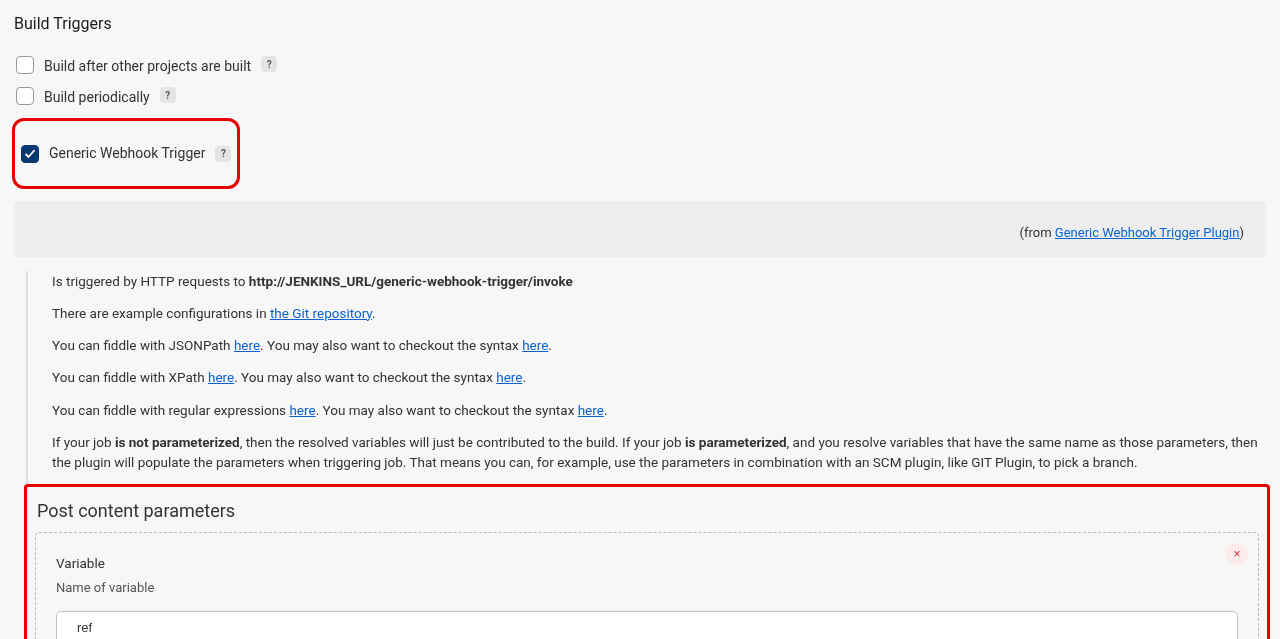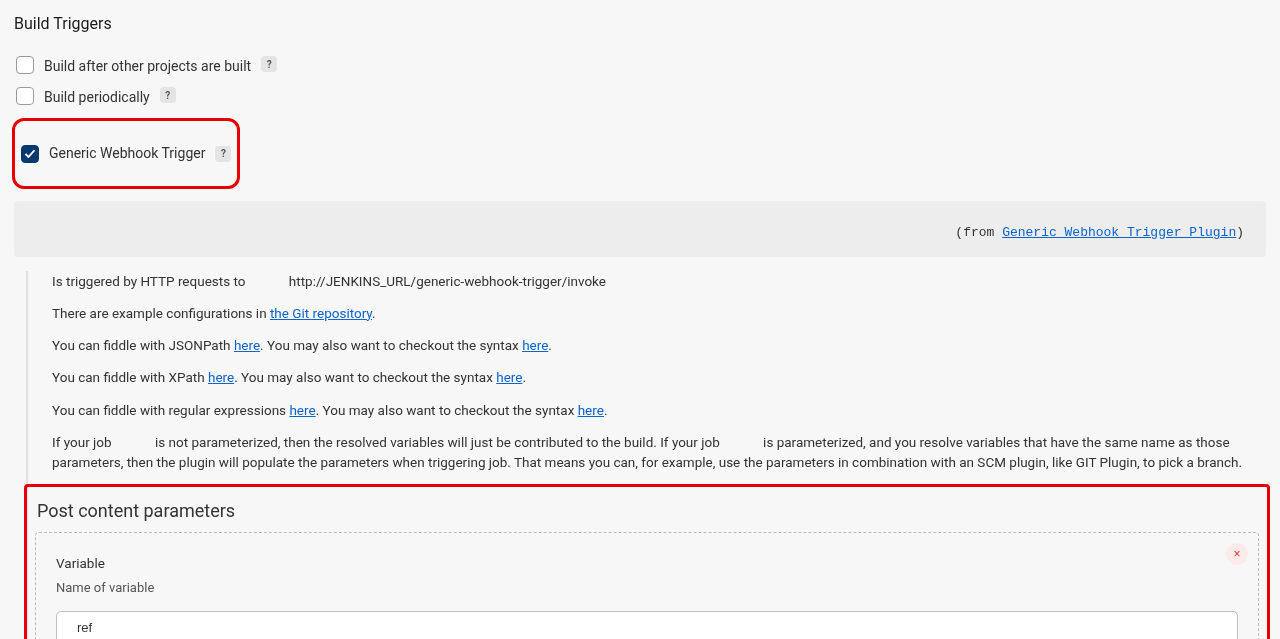--- a/index.html
+++ b/index.html
@@ -73,37 +73,36 @@
   background: #ededed;
   border-radius: 4px;
   padding: 18px 22px 14px 22px;
   margin-bottom: 14px;
 }
 .info-panel .from {
   text-align: right;
   font-size: 13px;
   color: #333;
   margin-top: 4px;
-  font-family: Liberation Mono, monospace;
 }
 .info-panel a, .content a {
   color: #0b63ce;
   text-decoration: underline;
 }
 .content {
   padding-left: 24px;
   border-left: 2px solid #e0e0e0;
   margin-left: 12px;
 }
 .content p {
   font-size: 13.5px;
   margin-bottom: 12px;
   color: #333;
 }
-.content p b { font-weight: 400; margin-left: 40px; }
+.content p b { font-weight: 700; }
 .red-box-2 {
   border: 3px solid #e60000;
   border-radius: 4px;
   padding: 10px 8px 8px 8px;
   margin-left: -28px;
   margin-right: -4px;
 }
 .pcp-label {
   font-size: 18px;
   color: #333;

